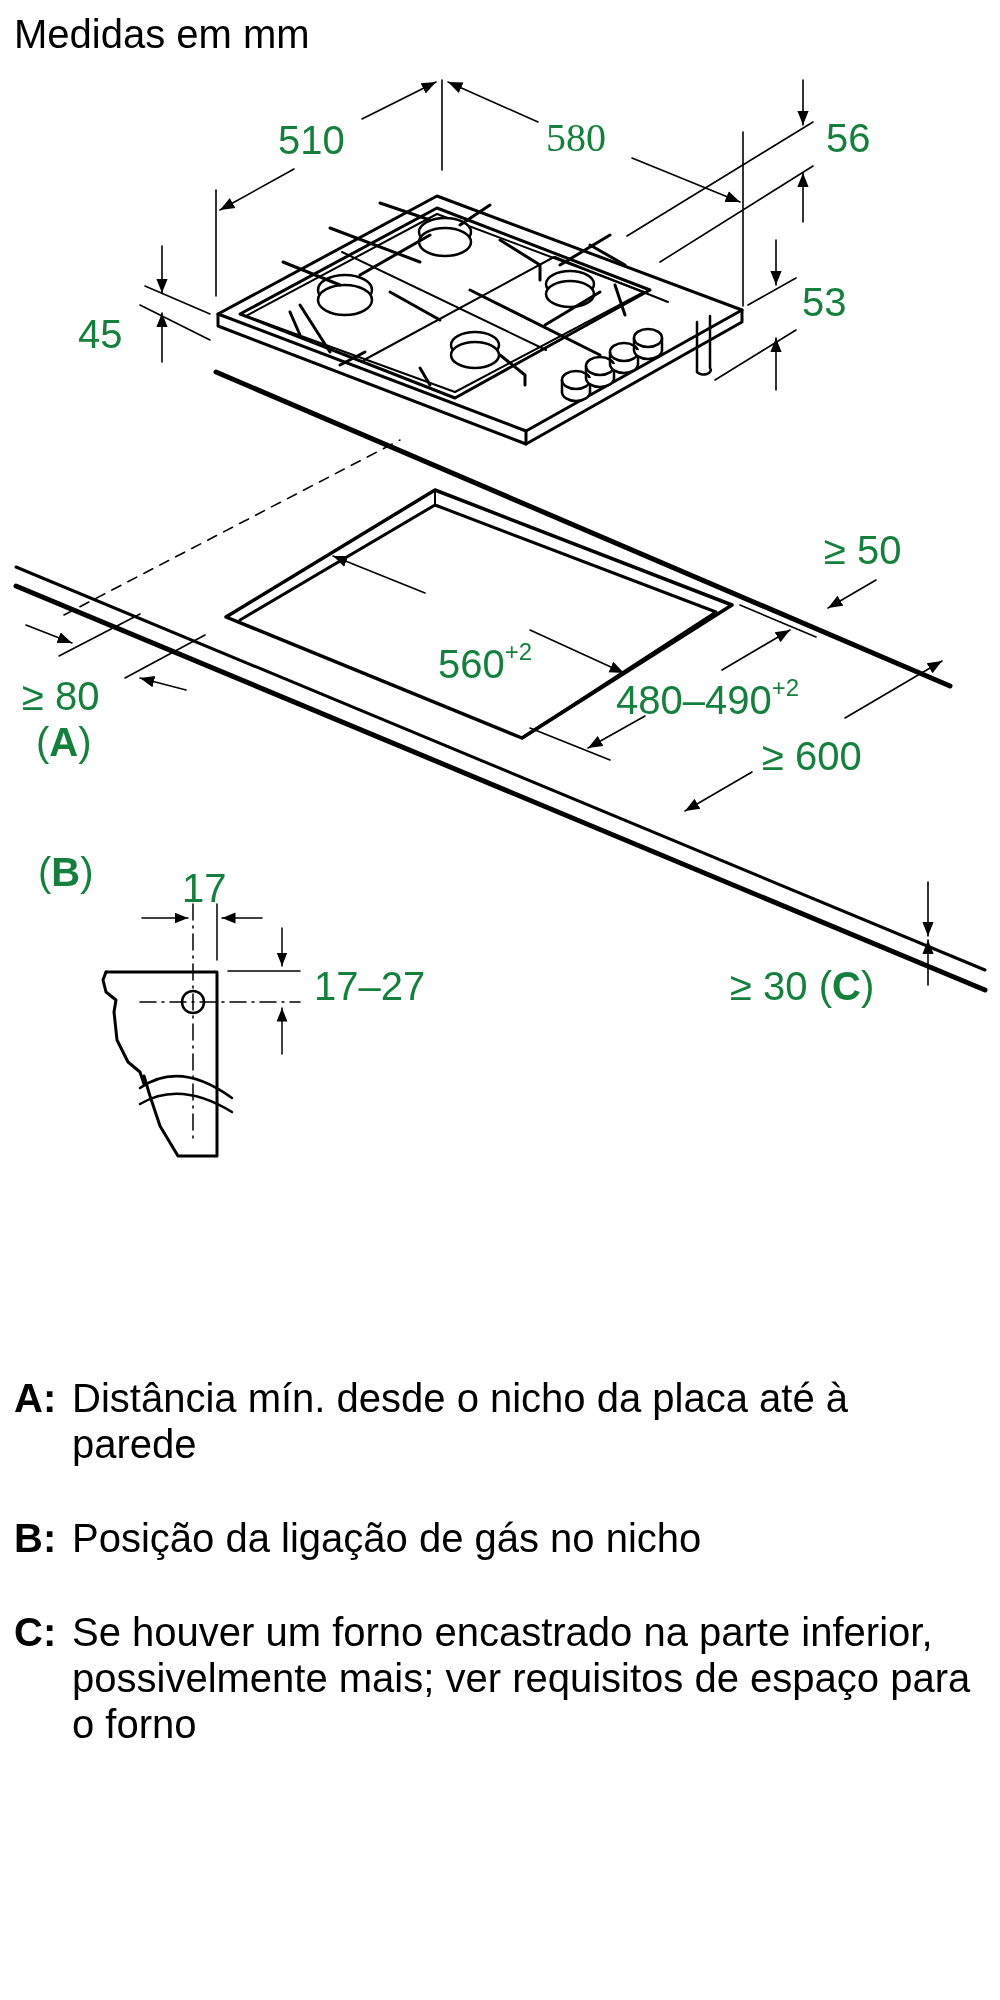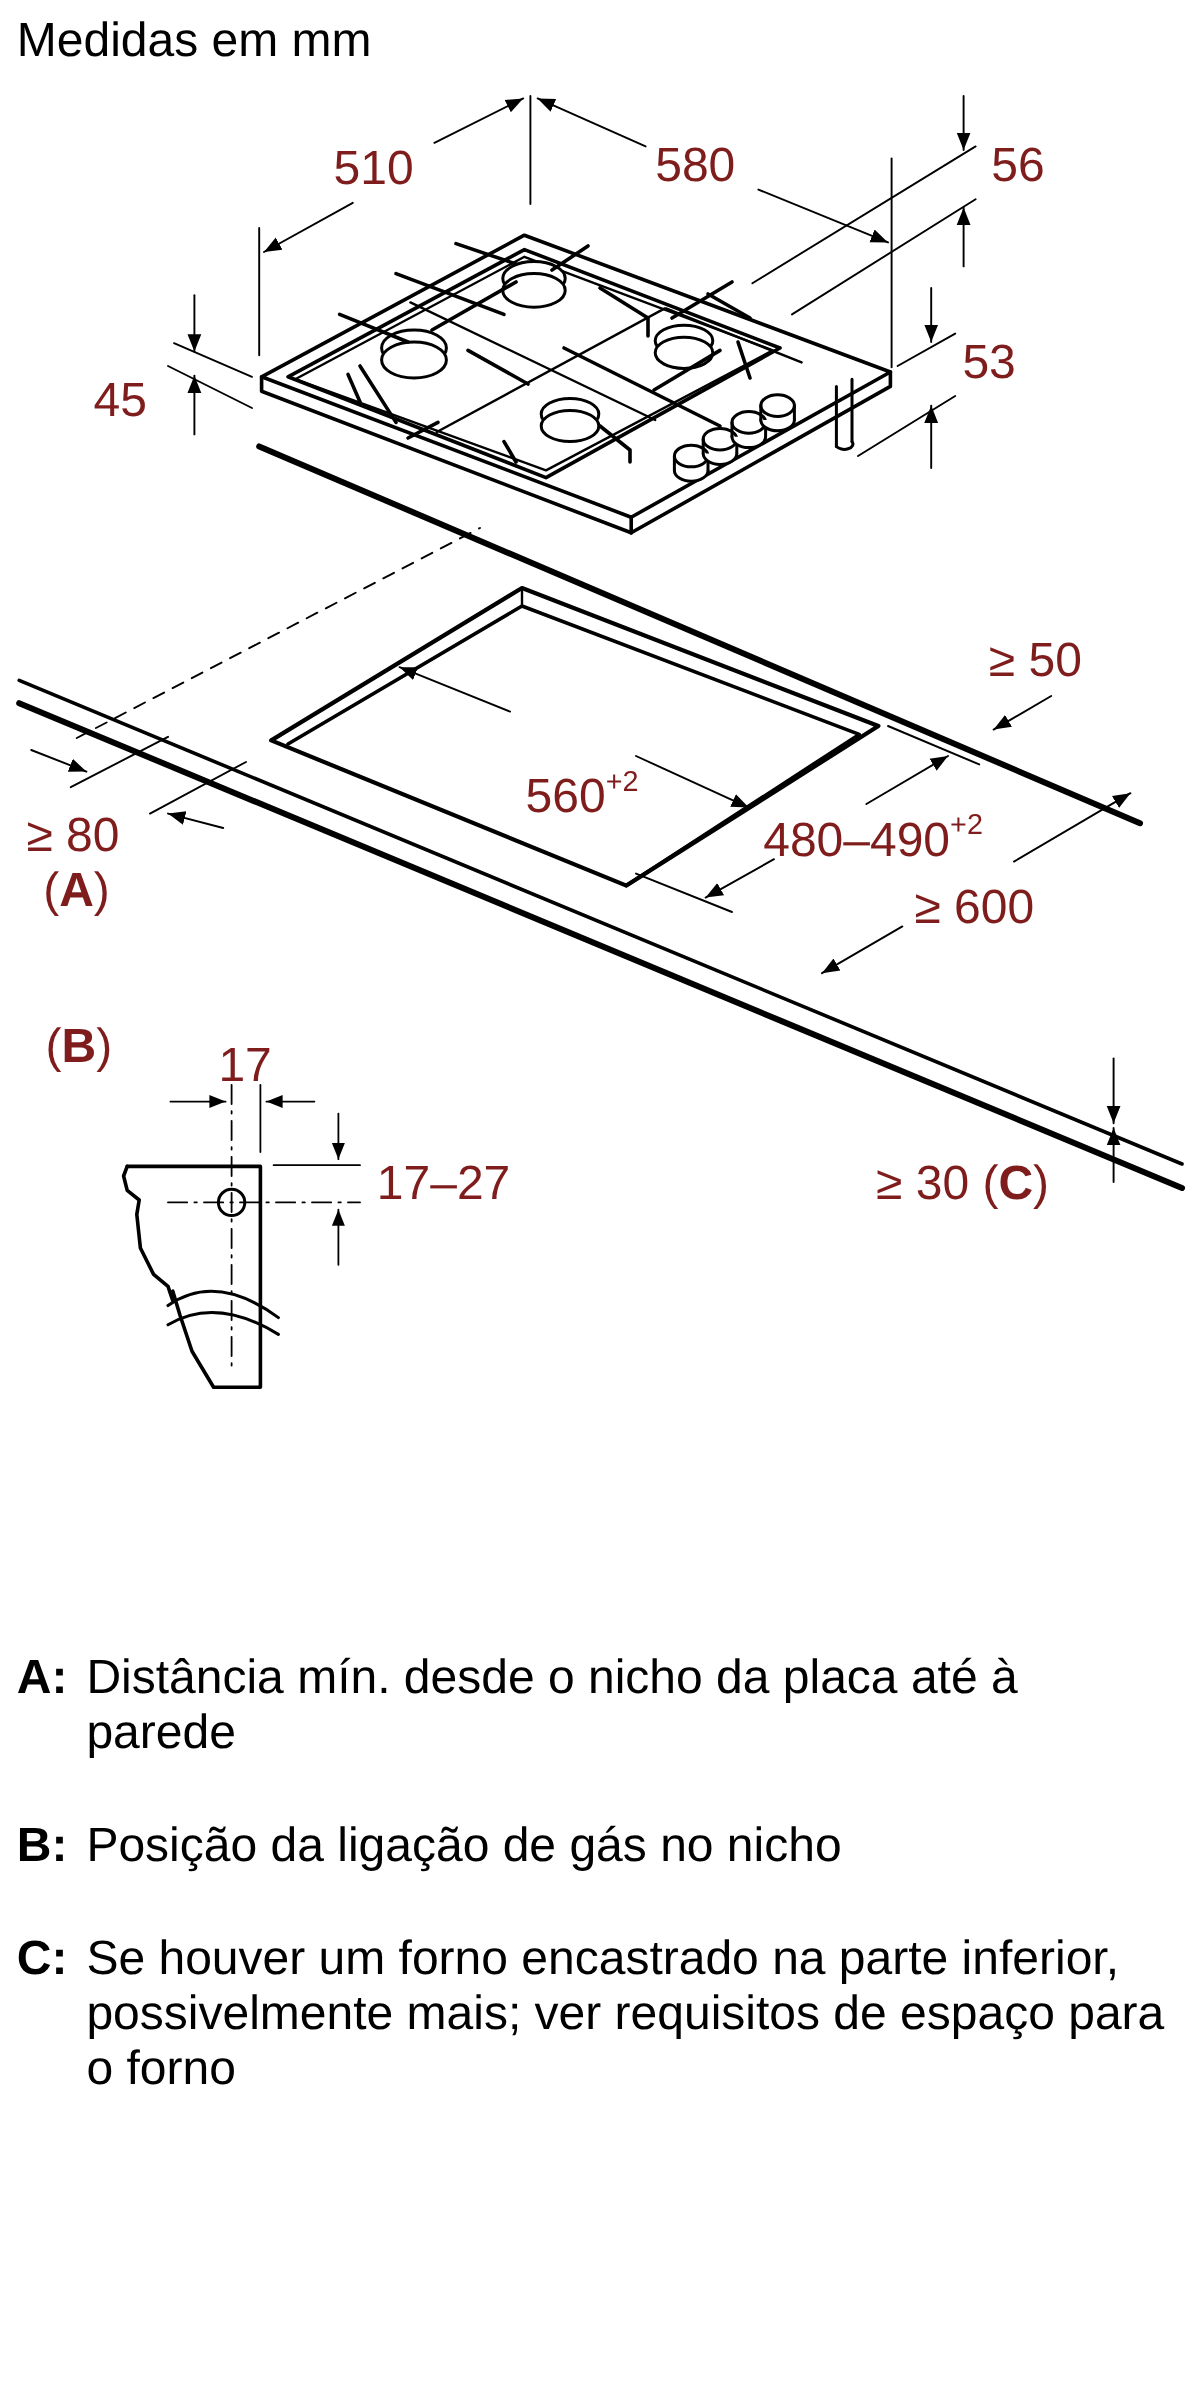--- a/index.html
+++ b/index.html
@@ -1,20 +1,20 @@
 <!DOCTYPE html>
 <html><head>
 <meta charset="utf-8">
 <style>
   html, body { margin: 0; padding: 0; background: #ffffff; }
   body { width: 1000px; height: 2000px; position: relative; overflow: hidden;
          font-family: "Liberation Sans", "DejaVu Sans", sans-serif; color: #000; }
   .page { position: absolute; left: 0; top: 0; width: 1000px; height: 2000px; }
   svg.drawing { position: absolute; left: 0; top: 0; }
-  .lbl { position: absolute; font-size: 40px; line-height: 1; white-space: nowrap; color: #7f1d1d; }
+  .lbl { position: absolute; font-size: 40px; line-height: 1; white-space: nowrap; color: #15803d; }
   .lbl sup { font-size: 24px; vertical-align: 18px; }
   .bold { font-weight: bold; }
   .title { position: absolute; left: 14px; top: 14px; font-size: 40px; line-height: 1; }
   .legend { position: absolute; left: 14px; top: 1375px; width: 960px; }
   .legend-item { display: flex; align-items: flex-start; font-size: 40px; line-height: 46px; margin-bottom: 48px; }
   .legend-key { font-weight: bold; width: 58px; flex: 0 0 58px; }
   .legend-text { flex: 1; }
 </style>
 </head>
 <body>
@@ -174,27 +174,27 @@
         <path d="M142,918 L188,918" marker-end="url(#arr)"></path>
         <path d="M262,918 L222,918" marker-end="url(#arr)"></path>
         <path d="M228,971 L300,971"></path>
         <path d="M282,928 L282,966" marker-end="url(#arr)"></path>
         <path d="M282,1054 L282,1008" marker-end="url(#arr)"></path>
       </g>
     </g>
   </svg>
 
   <div class="lbl" style="left:278px;top:120px;">510</div>
-  <div class="lbl" style="left:546px;top:118px;">580</div>
+  <div class="lbl" style="left:546px;top:118px;font-family:Liberation Serif, serif;">580</div>
   <div class="lbl" style="left:826px;top:118px;">56</div>
   <div class="lbl" style="left:802px;top:282px;">53</div>
   <div class="lbl" style="left:78px;top:270px;margin-top:44px;">45</div>
 
   <div class="lbl" style="left:438px;top:600px;margin-top:40px;"><span>560</span><sup>+2</sup></div>
-  <div class="lbl" style="left:616px;top:676px;margin-left:20px;"><span>480–490</span><sup>+2</sup></div>
+  <div class="lbl" style="left:616px;top:676px;"><span>480–490</span><sup>+2</sup></div>
 
   <div class="lbl" style="left:824px;top:530px;">≥ 50</div>
   <div class="lbl" style="left:762px;top:736px;">≥ 600</div>
 
   <div class="lbl" style="left:22px;top:676px;">≥ 80</div>
   <div class="lbl" style="left:36px;top:722px;">(<span class="bold">A</span>)</div>
 
   <div class="lbl" style="left:730px;top:966px;text-align:right;"><span>≥ 30</span> (<span class="bold">C</span>)</div>
 
   <div class="lbl" style="left:38px;top:852px;">(<span class="bold">B</span>)</div>

